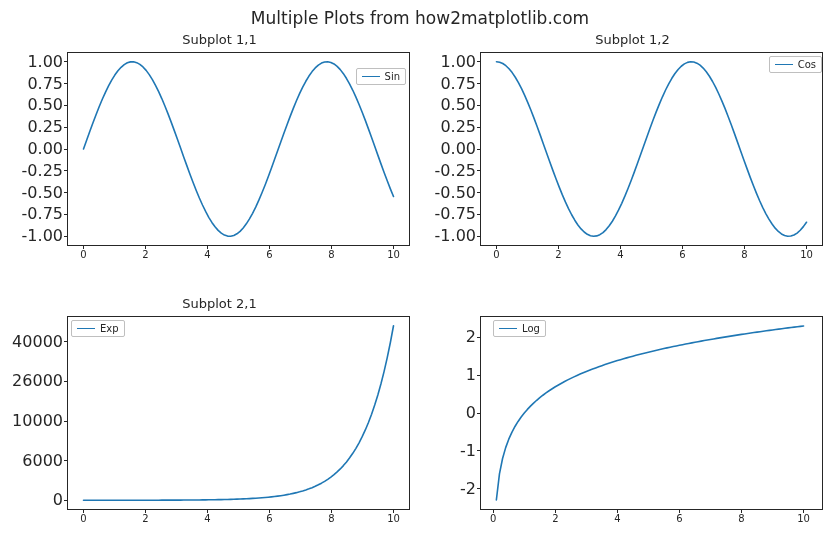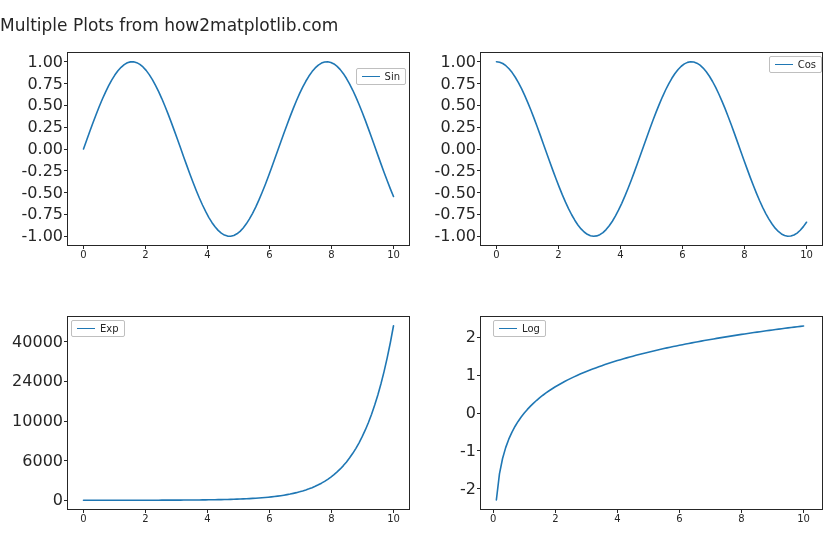--- a/index.html
+++ b/index.html
@@ -1,36 +1,37 @@
 <!DOCTYPE html>
 <html><head>
 <meta charset="utf-8">
 <style>
   html,body{margin:0;padding:0;background:#fff;font-family:"DejaVu Sans","Helvetica Neue",Arial,sans-serif;color:#262626}
   .figure{position:relative;width:840px;height:560px;overflow:hidden}
-  .suptitle{position:absolute;left:0;width:100%;font-size:17px;top:15px}
+  .suptitle{position:absolute;left:0;width:100%;text-align:center;font-size:17px;top:8px}
   .subplot{position:absolute}
   .title{position:absolute;left:0;width:100%;text-align:center;font-size:13px;top:-20px}
   .plot{position:absolute;left:44px;right:6px;top:0;bottom:24px;border:1px solid #262626;box-sizing:border-box}
   .ytick{position:absolute;right:100%;margin-right:5px;font-size:16px;line-height:10px;transform:translateY(-50%)}
   .xtick{position:absolute;top:100%;margin-top:5px;font-size:10px;line-height:10px;transform:translateX(-50%)}
   .ytick-mark{position:absolute;right:-1px;width:4px;height:1px;background:#262626}
   .xtick-mark{position:absolute;bottom:-1px;height:4px;width:1px;background:#262626}
   .legend{position:absolute;border:1px solid #bfbfbf;background:#fff;border-radius:2px;font-size:10px;padding:2px 5px;display:flex;align-items:center;gap:5px}
   .legend .swatch{width:18px;height:0;border-top:1.6px solid #1f77b4}
   svg{position:absolute;inset:0;width:100%;height:100%;overflow:visible}
   svg path{fill:none;stroke:#1f77b4;stroke-width:1.6;stroke-linejoin:round;stroke-linecap:round}
 </style>
 </head>
 <body>
 
 <div class="figure">
   <div class="suptitle">Multiple Plots from how2matplotlib.com</div>
 
   <div class="subplot" id="p11" style="left:23px;top:52px;width:393px;height:218px">
+    <div class="title">Subplot 1,1</div>
     <div class="plot">
       <svg>
           <path id="path-p11" d="M15.50 96.00L18.63 87.20L21.76 78.49L24.89 69.96L28.03 61.69L31.16 53.77L34.29 46.29L37.42 39.31L40.55 32.91L43.68 27.15L46.81 22.09L49.94 17.79L53.08 14.28L56.21 11.61L59.34 9.80L62.47 8.86L65.60 8.82L68.73 9.66L71.86 11.38L74.99 13.97L78.13 17.39L81.26 21.62L84.39 26.60L87.52 32.29L90.65 38.63L93.78 45.55L96.91 52.99L100.05 60.87L103.18 69.10L106.31 77.61L109.44 86.31L112.57 95.10L115.70 103.91L118.83 112.63L121.96 121.19L125.10 129.48L128.23 137.44L131.36 144.97L134.49 152.01L137.62 158.47L140.75 164.30L143.88 169.43L147.02 173.81L150.15 177.40L153.28 180.16L156.41 182.06L159.54 183.08L162.67 183.22L165.80 182.47L168.93 180.83L172.07 178.33L175.20 174.99L178.33 170.85L181.46 165.94L184.59 160.32L187.72 154.05L190.85 147.18L193.98 139.79L197.12 131.95L200.25 123.75L203.38 115.27L206.51 106.58L209.64 97.79L212.77 88.99L215.90 80.25L219.04 71.67L222.17 63.35L225.30 55.35L228.43 47.77L231.56 40.68L234.69 34.16L237.82 28.26L240.95 23.06L244.09 18.60L247.22 14.93L250.35 12.08L253.48 10.09L256.61 8.98L259.74 8.75L262.87 9.42L266.01 10.96L269.14 13.38L272.27 16.63L275.40 20.69L278.53 25.53L281.66 31.08L284.79 37.29L287.92 44.10L291.06 51.44L294.19 59.23L297.32 67.40L300.45 75.86L303.58 84.53L306.71 93.31L309.84 102.12L312.97 110.87L316.11 119.46L319.24 127.82L322.37 135.85L325.50 143.48"></path>
         </svg>
       <div class="legend" style="top:15px;right:3px">
         <span class="swatch"></span>
         <span>Sin</span>
       </div>
     <div class="ytick" style="top: 183.273px;">-1.00</div>
         <div class="ytick-mark" style="top: 182.773px; left: -4px;"></div>
@@ -59,20 +60,21 @@
         <div class="xtick" style="left: 201.5px;">6</div>
         <div class="xtick-mark" style="left: 201px; bottom: -4px;"></div>
         <div class="xtick" style="left: 263.5px;">8</div>
         <div class="xtick-mark" style="left: 263px; bottom: -4px;"></div>
         <div class="xtick" style="left: 325.5px;">10</div>
         <div class="xtick-mark" style="left: 325px; bottom: -4px;"></div>
       </div>
   </div>
 
   <div class="subplot" id="p12" style="left:436px;top:52px;width:393px;height:218px">
+    <div class="title">Subplot 1,2</div>
     <div class="plot">
       <svg>
           <path id="path-p12" d="M15.50 8.73L18.63 9.17L21.76 10.50L24.89 12.70L28.03 15.75L31.16 19.62L34.29 24.27L37.42 29.65L40.55 35.70L43.68 42.37L46.81 49.59L49.94 57.28L53.08 65.36L56.21 73.76L59.34 82.38L62.47 91.15L65.60 99.96L68.73 108.73L71.86 117.37L74.99 125.79L78.13 133.91L81.26 141.65L84.39 148.92L87.52 155.64L90.65 161.76L93.78 167.21L96.91 171.94L100.05 175.89L103.18 179.02L106.31 181.31L109.44 182.73L112.57 183.27L115.70 182.91L118.83 181.67L121.96 179.56L125.10 176.59L128.23 172.81L131.36 168.24L134.49 162.93L137.62 156.94L140.75 150.33L143.88 143.17L147.02 135.52L150.15 127.47L153.28 119.11L156.41 110.50L159.54 101.75L162.67 92.94L165.80 84.16L168.93 75.50L172.07 67.05L175.20 58.90L178.33 51.12L181.46 43.80L184.59 37.01L187.72 30.83L190.85 25.31L193.98 20.51L197.12 16.48L200.25 13.26L203.38 10.88L206.51 9.37L209.64 8.75L212.77 9.01L215.90 10.16L219.04 12.19L222.17 15.07L225.30 18.77L228.43 23.26L231.56 28.50L234.69 34.42L237.82 40.97L240.95 48.08L244.09 55.68L247.22 63.69L250.35 72.03L253.48 80.61L256.61 89.36L259.74 98.16L262.87 106.95L266.01 115.63L269.14 124.10L272.27 132.29L275.40 140.11L278.53 147.48L281.66 154.32L284.79 160.57L287.92 166.16L291.06 171.04L294.19 175.15L297.32 178.45L300.45 180.92L303.58 182.52L306.71 183.23L309.84 183.06L312.97 182.00L316.11 180.06L319.24 177.27L322.37 173.64L325.50 169.23"></path>
         </svg>
       <div class="legend" style="top:3px;right:0">
         <span class="swatch"></span>
         <span>Cos</span>
       </div>
     <div class="ytick" style="top: 183.273px;">-1.00</div>
         <div class="ytick-mark" style="top: 182.773px; left: -4px;"></div>
@@ -101,35 +103,36 @@
         <div class="xtick" style="left: 201.5px;">6</div>
         <div class="xtick-mark" style="left: 201px; bottom: -4px;"></div>
         <div class="xtick" style="left: 263.5px;">8</div>
         <div class="xtick-mark" style="left: 263px; bottom: -4px;"></div>
         <div class="xtick" style="left: 325.5px;">10</div>
         <div class="xtick-mark" style="left: 325px; bottom: -4px;"></div>
       </div>
   </div>
 
   <div class="subplot" id="p21" style="left:23px;top:316px;width:393px;height:218px">
+    <div class="title">Subplot 2,1</div>
     <div class="plot">
       <svg>
           <path id="path-p21" d="M15.50 183.26L18.63 183.26L21.76 183.26L24.89 183.26L28.03 183.26L31.16 183.26L34.29 183.26L37.42 183.26L40.55 183.25L43.68 183.25L46.81 183.25L49.94 183.25L53.08 183.25L56.21 183.24L59.34 183.24L62.47 183.24L65.60 183.23L68.73 183.23L71.86 183.22L74.99 183.22L78.13 183.21L81.26 183.21L84.39 183.20L87.52 183.19L90.65 183.18L93.78 183.17L96.91 183.16L100.05 183.15L103.18 183.14L106.31 183.12L109.44 183.11L112.57 183.09L115.70 183.07L118.83 183.05L121.96 183.03L125.10 183.00L128.23 182.97L131.36 182.94L134.49 182.90L137.62 182.87L140.75 182.82L143.88 182.77L147.02 182.72L150.15 182.66L153.28 182.60L156.41 182.53L159.54 182.45L162.67 182.36L165.80 182.26L168.93 182.15L172.07 182.04L175.20 181.90L178.33 181.76L181.46 181.60L184.59 181.42L187.72 181.22L190.85 181.01L193.98 180.76L197.12 180.50L200.25 180.20L203.38 179.88L206.51 179.52L209.64 179.12L212.77 178.67L215.90 178.19L219.04 177.64L222.17 177.05L225.30 176.38L228.43 175.65L231.56 174.84L234.69 173.95L237.82 172.95L240.95 171.86L244.09 170.64L247.22 169.30L250.35 167.82L253.48 166.17L256.61 164.36L259.74 162.35L262.87 160.12L266.01 157.66L269.14 154.94L272.27 151.93L275.40 148.60L278.53 144.91L281.66 140.83L284.79 136.32L287.92 131.33L291.06 125.81L294.19 119.71L297.32 112.95L300.45 105.48L303.58 97.21L306.71 88.06L309.84 77.94L312.97 66.74L316.11 54.36L319.24 40.66L322.37 25.50L325.50 8.73"></path>
         </svg>
       <div class="legend" style="top:3px;left:3px">
         <span class="swatch"></span>
         <span>Exp</span>
       </div>
     <div class="ytick" style="top: 183.273px;">0</div>
         <div class="ytick-mark" style="top: 182.773px; left: -4px;"></div>
         <div class="ytick" style="top: 143.651px;">6000</div>
         <div class="ytick-mark" style="top: 143.151px; left: -4px;"></div>
         <div class="ytick" style="top: 104.029px;">10000</div>
         <div class="ytick-mark" style="top: 103.529px; left: -4px;"></div>
-        <div class="ytick" style="top: 64.4075px;">24000</div>
+        <div class="ytick" style="top: 64.4075px;">26000</div>
         <div class="ytick-mark" style="top: 63.9075px; left: -4px;"></div>
         <div class="ytick" style="top: 24.7858px;">40000</div>
         <div class="ytick-mark" style="top: 24.2858px; left: -4px;"></div>
         <div class="xtick" style="left: 15.5px;">0</div>
         <div class="xtick-mark" style="left: 15px; bottom: -4px;"></div>
         <div class="xtick" style="left: 77.5px;">2</div>
         <div class="xtick-mark" style="left: 77px; bottom: -4px;"></div>
         <div class="xtick" style="left: 139.5px;">4</div>
         <div class="xtick-mark" style="left: 139px; bottom: -4px;"></div>
         <div class="xtick" style="left: 201.5px;">6</div>

